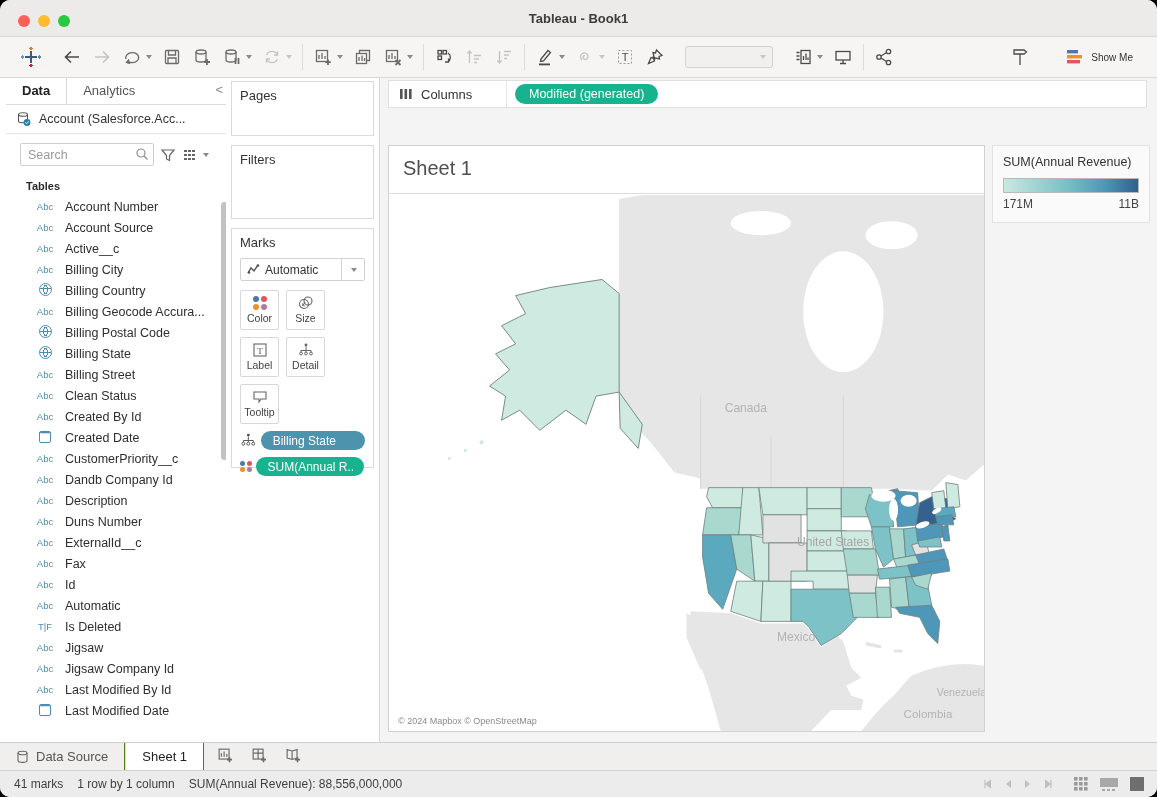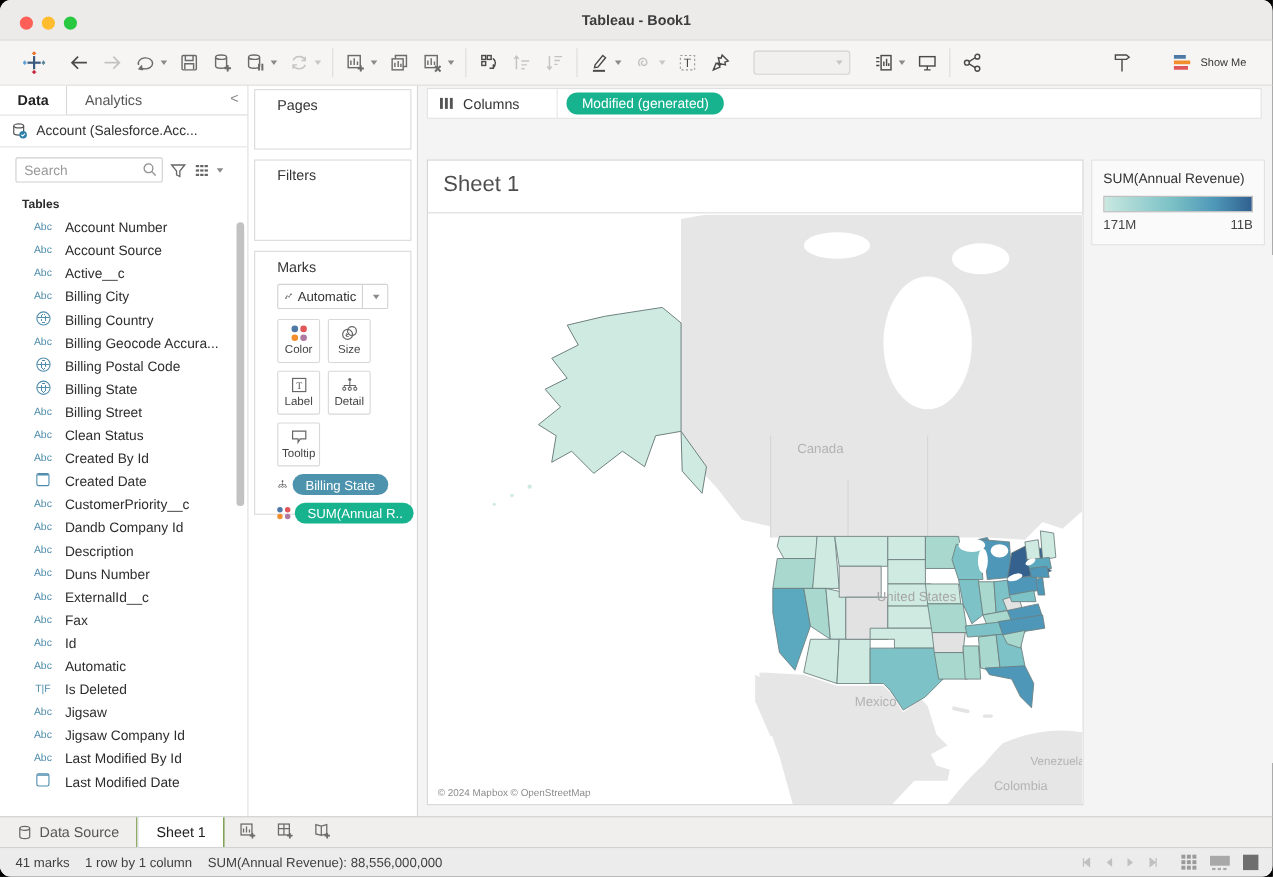--- a/index.html
+++ b/index.html
@@ -19,21 +19,21 @@
   .tsep { width:1px; height:26px; background:#dcdcdc; }
   .tbtn { display:flex; align-items:center; gap:2px; cursor:default; }
   .tbtn svg { display:block; }
   .caret { width:0; height:0; border-left:3.5px solid transparent; border-right:3.5px solid transparent; border-top:4px solid #8a8a8a; margin-left:2px; }
   .caret.dis { border-top-color:#c6c6c6; }
   .fitbox { width:88px; height:22px; border:1px solid #d2d2d2; border-radius:3px; background:#f1f0ef; display:flex; align-items:center; justify-content:flex-end; padding-right:6px; }
   .showme { display:flex; align-items:center; gap:6px; font-size:10px; color:#333; margin-left:14px; }
   .toolbar-right { margin-left:auto; display:flex; align-items:center; gap:22px; padding-right:14px; }
 
   
-  .sidebar { position:absolute; top:78px; left:0; width:226px; bottom:55px; background:#fff; border-right:1px solid #d6d6d6; }
+  .sidebar { position:absolute; top:78px; left:6px; width:226px; bottom:55px; background:#fff; border-right:1px solid #d6d6d6; }
   .side-tabs { display:flex; height:27px; border-bottom:1px solid #d9d9d9; font-size:13px; }
   .side-tab { padding:5px 16px 0 16px; color:#555; }
   .side-tab.active { font-weight:bold; color:#222; background:#fff; border-right:1px solid #d9d9d9; }
   .side-collapse { margin-left:auto; padding:4px 8px 0 0; color:#8a8a8a; font-size:13px; }
   .dsrc-row { display:flex; align-items:center; gap:7px; height:29px; padding-left:10px; font-size:12.5px; color:#333; border-bottom:1px solid #e4e4e4; }
   .search-row { display:flex; align-items:center; gap:6px; padding:9px 8px 6px 14px; }
   .search-box { position:relative; width:134px; }
   .search-box input { width:134px; height:23px; border:1px solid #cfcfcf; border-radius:2px; font-size:12.5px; padding:0 22px 0 7px; color:#444; font-family:"Liberation Sans", sans-serif; background:#fff; }
   .search-box input::placeholder { color:#9a9a9a; }
   .search-glass { position:absolute; right:5px; top:4px; }
@@ -44,21 +44,21 @@
   .ficon-geo { position:relative; }
   .ficon-geo::before { content:""; display:inline-block; width:11px; height:11px; border:1.2px solid #4f8dad; border-radius:50%;
      background: linear-gradient(#0000 4.5px, #4f8dad 4.5px 5.5px, #0000 5.5px), radial-gradient(ellipse 3px 6px at 50% 50%, #0000 60%, #4f8dad 60% 75%, #0000 75%); }
   .ficon-date::before { content:""; display:inline-block; width:10px; height:10px; border:1.2px solid #4f8dad; border-radius:2px;
      box-shadow: inset 0 2.5px 0 -1.3px #4f8dad; }
   .flabel { font-size:12.5px; color:#2e2e2e; white-space:nowrap; }
   .side-scroll { position:absolute; right:3px; top:124px; width:7px; height:258px; background:#c2c2c2; border-radius:4px; }
 
   
   .cards { position:absolute; top:78px; left:226px; width:154px; bottom:55px; background:#fff; border-right:1px solid #d6d6d6; padding:3px 5px; }
-  .card { border:1px solid #dadada; background:#fff; margin-bottom:9px; padding:6px 20px; font-size:13px; color:#333; }
+  .card { border:1px solid #dadada; background:#fff; margin-bottom:9px; padding:6px 8px; font-size:13px; color:#333; }
   .card.pages { height:55px; }
   .card.filters { height:74px; }
   .card.marks { height:240px; }
   .marktype { margin-top:8px; height:23px; border:1px solid #d2d2d2; border-radius:2px; display:flex; align-items:center; font-size:12px; color:#333; padding-left:6px; gap:5px; }
   .marktype .mcaret { margin-left:auto; border-left:1px solid #d2d2d2; align-self:stretch; display:flex; align-items:center; padding:0 7px; }
   .mbtns { display:flex; flex-wrap:wrap; gap:7px; margin-top:9px; }
   .mbtn { width:39px; height:40px; border:1px solid #d8d8d8; border-radius:2px; display:flex; flex-direction:column; align-items:center; justify-content:center; gap:2px; }
   .mbtn span.lbl { font-size:10.5px; color:#444; }
   .pillrow { display:flex; align-items:center; gap:4px; margin-top:7px; }
   .pill { height:19px; border-radius:10px; color:#fff; font-size:12px; display:flex; align-items:center; padding:0 12px; white-space:nowrap; }

